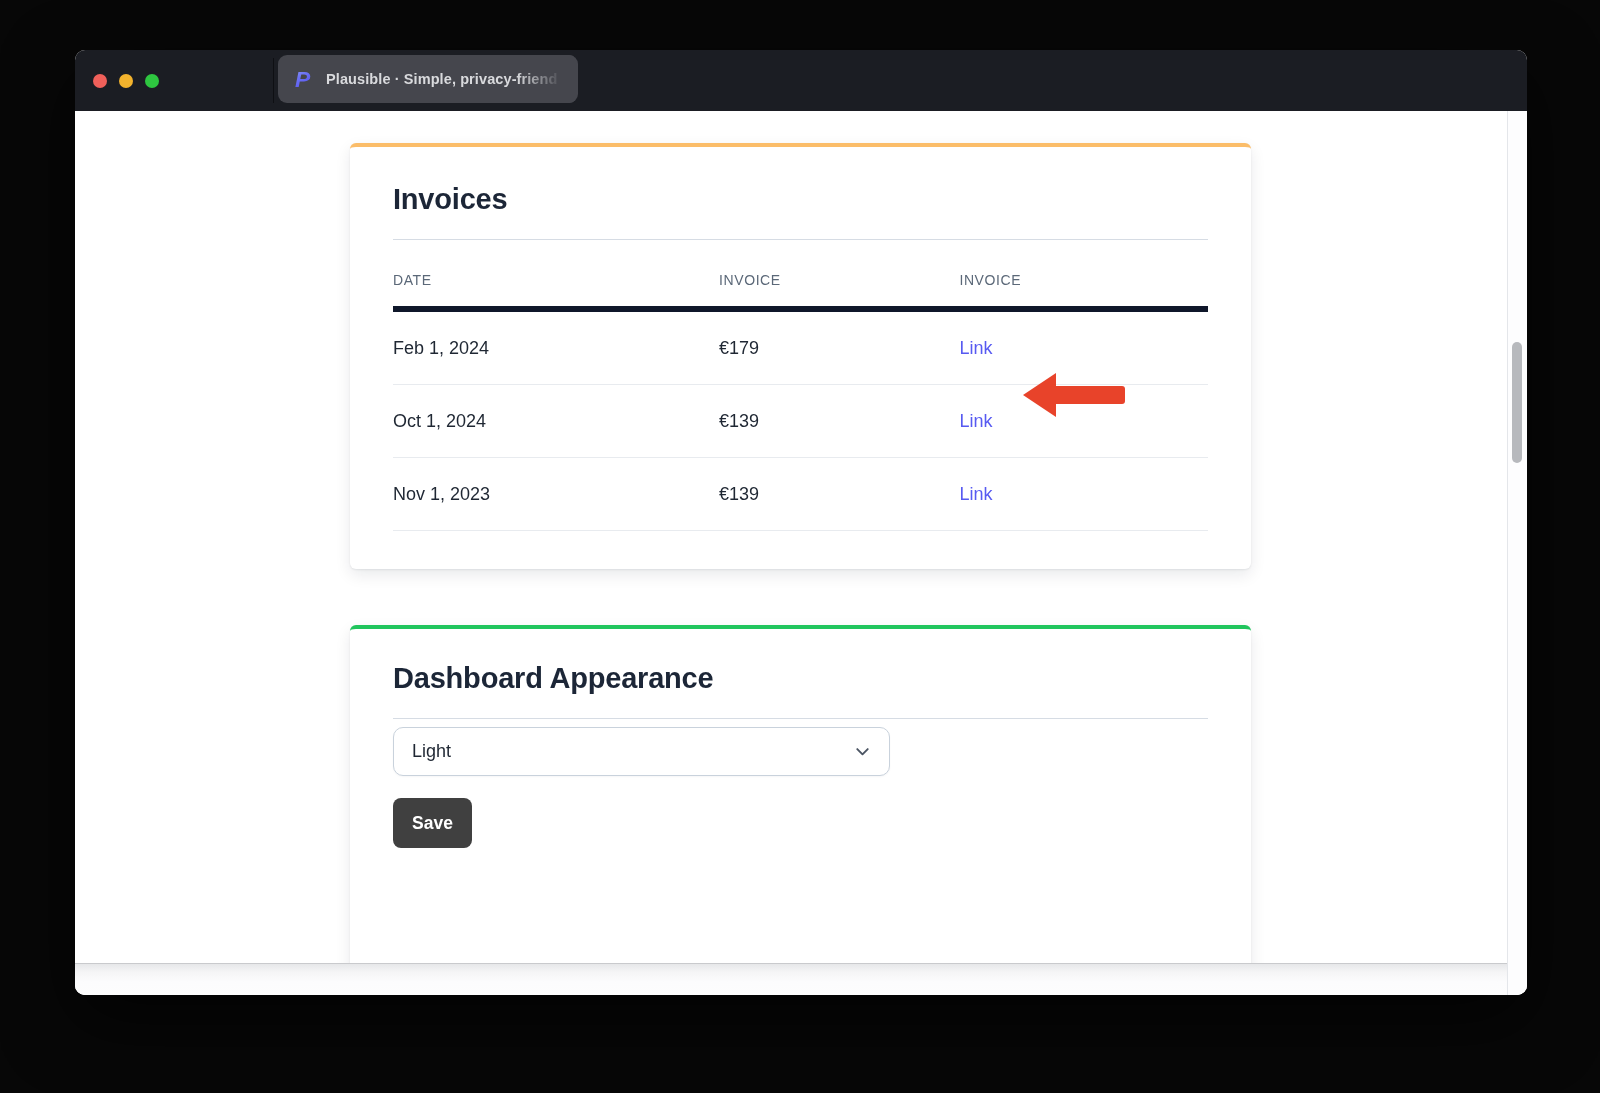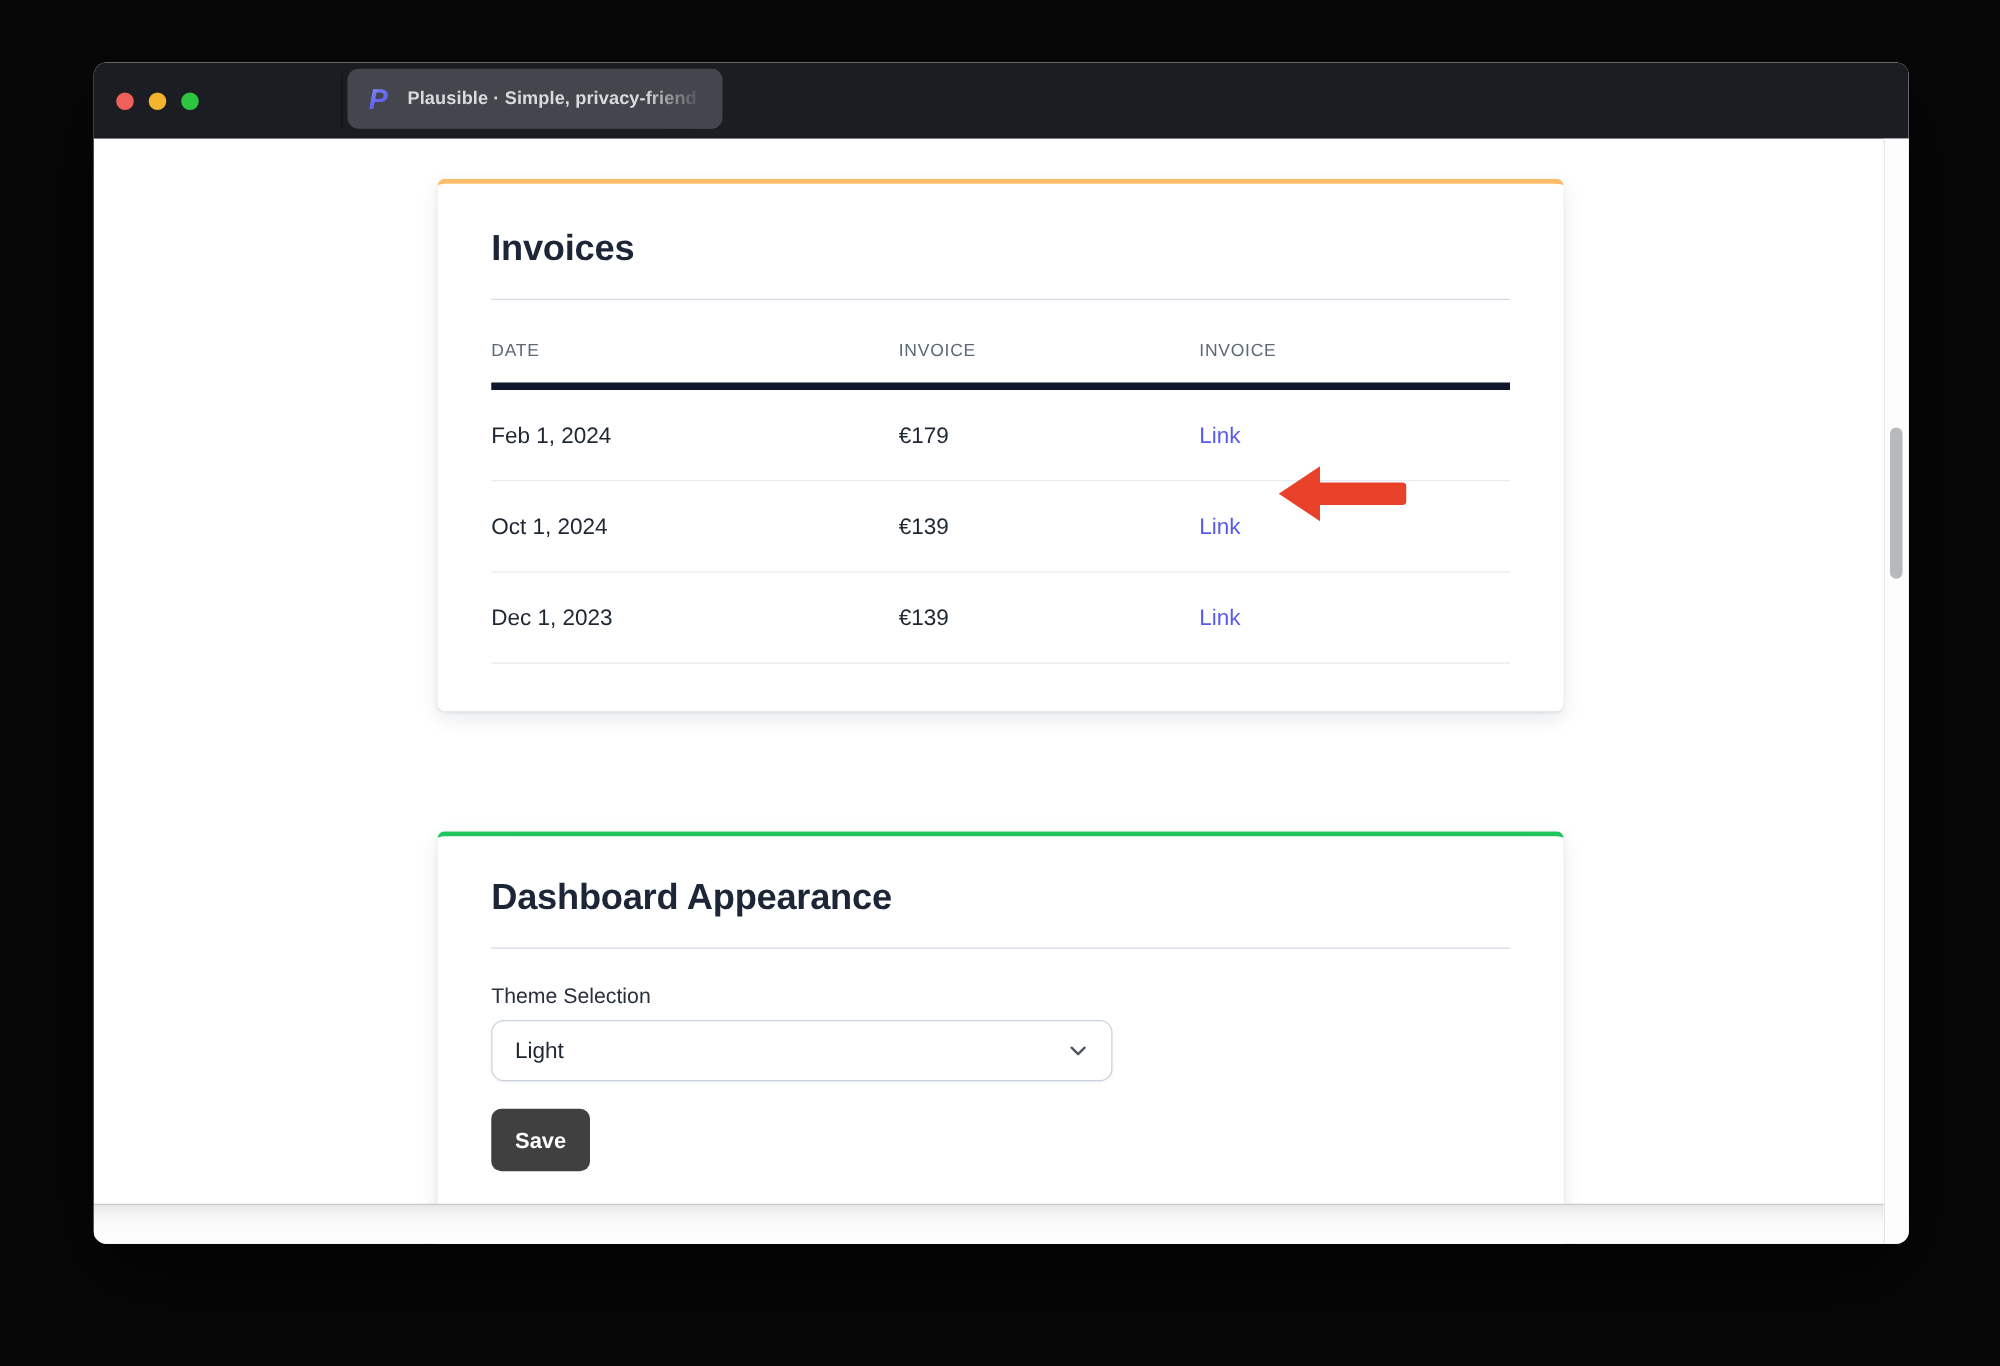--- a/index.html
+++ b/index.html
@@ -104,21 +104,21 @@
   .card {
     position: absolute;
     left: 275px;
     width: 901px;
     background: #ffffff;
     border-radius: 6px;
     box-shadow: 0 1px 2px rgba(15,23,42,0.08), 0 6px 16px rgba(15,23,42,0.09);
     border-top: 4px solid transparent;
   }
   .card-invoices   { top: 32px;  height: 426px; border-top-color: #fbbd69; }
-  .card-appearance { top: 554px; height: 386px; border-top-color: #21c55d; }
+  .card-appearance { top: 514px; height: 386px; border-top-color: #21c55d; }
   .card-inner { padding: 0 43px; position: relative; height: 100%; }
 
   .card-title {
     margin-top: 36px;
     font-size: 29px;
     line-height: 33px;
     font-weight: 700;
     color: #1c2637;
     letter-spacing: -0.2px;
   }
@@ -251,38 +251,37 @@
           <span class="col-date">Feb 1, 2024</span>
           <span class="col-amount">€179</span>
           <span class="col-invoice"><a class="invoice-link">Link</a></span>
         </div>
         <div class="inv-row">
           <span class="col-date">Oct 1, 2024</span>
           <span class="col-amount">€139</span>
           <span class="col-invoice"><a class="invoice-link">Link</a></span>
         </div>
         <div class="inv-row">
-          <span class="col-date">Dec 1, 2023</span>
+          <span class="col-date">Nov 1, 2023</span>
           <span class="col-amount">€139</span>
           <span class="col-invoice"><a class="invoice-link">Link</a></span>
         </div>
 
         <svg class="annotation-arrow" viewBox="0 0 104 46">
           <polygon points="1,23 34,1 34,45" fill="#e8432a"></polygon>
           <rect x="28" y="14" width="75" height="18" rx="3" fill="#e8432a"></rect>
         </svg>
       </div>
     </section>
 
     <section class="card card-appearance">
       <div class="card-inner">
         <h2 class="card-title">Dashboard Appearance</h2>
         <hr class="title-divider">
 
-        <div class="field-label">Theme Selection</div>
 
         <div class="theme-select" role="listbox">
           <span class="theme-select-value">Light</span>
           <svg class="chevron-down" viewBox="0 0 20 20">
             <path d="M4.5 7.5 L10 13 L15.5 7.5" fill="none" stroke="#4b5563" stroke-width="2" stroke-linecap="round" stroke-linejoin="round"></path>
           </svg>
         </div>
 
         <button class="save-button">Save</button>
       </div>

